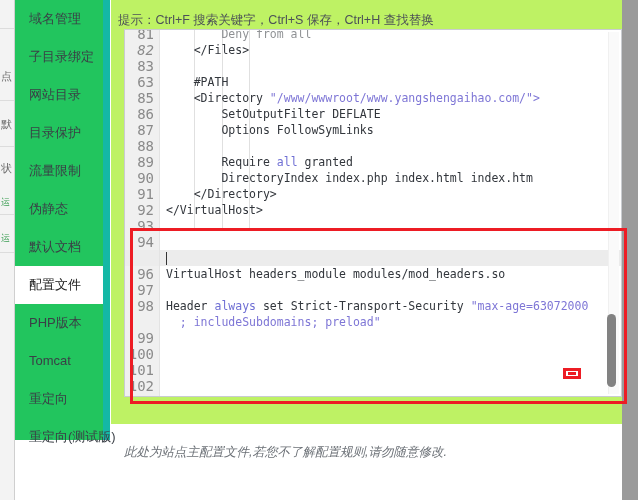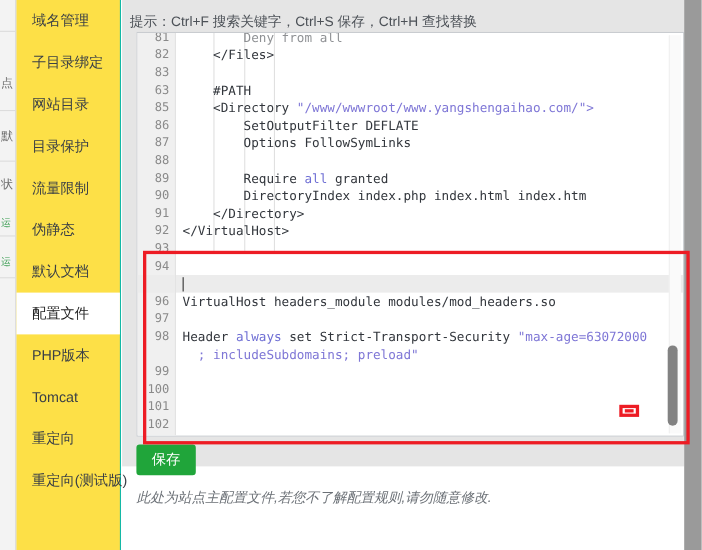--- a/index.html
+++ b/index.html
@@ -30,40 +30,40 @@
   .bg-sliver .bggreen { color: #3a9d52; font-size: 9px; }
 
   
   .page-gutter {
     position: absolute; right: 0; top: 0; width: 16px; height: 500px;
     background: #9a9a9a;
   }
 
   
   .sidebar {
-    position: absolute; left: 15px; top: 0; width: 95px; height: 500px;
-    background: #fde047;
-    border-right: 1px solid #14b8a6;
+    position: absolute; left: 15px; top: 0; width: 95px; height: 440px;
+    background: #22c55e;
+    border-right: 7px solid #14b8a6;
   }
   .side-item {
     height: 38px; line-height: 38px;
     font-size: 13px; color: #3a3f46;
     padding-left: 14px;
     white-space: nowrap;
     cursor: pointer;
   }
   .side-item.active {
     background: #ffffff;
     color: #222;
   }
 
   
   .main {
     position: absolute; left: 111px; top: 0; right: 16px; height: 424px;
-    background: #e5e5e5;
+    background: #bef264;
   }
 
   .hint {
     position: absolute; left: 7px; top: 12px;
     font-size: 12.5px; color: #4c5157;
     white-space: nowrap;
   }
 
   
   .editor-frame {
@@ -85,21 +85,21 @@
     border-right: 1px solid #e3e3e3;
   }
   .code-area {
     position: absolute; left: 35px; top: 0; right: 0; bottom: 0;
     overflow: hidden;
   }
 
   .ln {
     position: absolute; right: 5px;
     font-family: "DejaVu Sans Mono", "Liberation Mono", monospace;
-    font-size: 11px; line-height: 16px; height: 16px;
+    font-size: 14px; line-height: 16px; height: 16px;
     color: #8a8a8a; text-align: right;
   }
   .cl {
     position: absolute; left: 0;
     font-family: "DejaVu Sans Mono", "Liberation Mono", monospace;
     font-size: 11.5px; line-height: 16px; height: 16px;
     color: #32363c; white-space: pre;
   }
   .cl .str { color: #7e76d6; }
   .cl .kw  { color: #6f6fd4; }
@@ -199,21 +199,21 @@
   </div>
 
   <div class="main">
 
     <div class="hint">提示：Ctrl+F 搜索关键字，Ctrl+S 保存，Ctrl+H 查找替换</div>
 
     <div class="editor-frame">
       <div class="editor-inner">
         <div class="gutter" id="gutter">
             <div class="ln" style="top: -4px;">81</div>
-            <div class="ln" style="top: 12px;">82</div>
+            <div class="ln" style="top: 12px; font-style: italic;">82</div>
             <div class="ln" style="top: 28px;">83</div>
             <div class="ln" style="top: 44px;">63</div>
             <div class="ln" style="top: 60px;">85</div>
             <div class="ln" style="top: 76px;">86</div>
             <div class="ln" style="top: 92px;">87</div>
             <div class="ln" style="top: 108px;">88</div>
             <div class="ln" style="top: 124px;">89</div>
             <div class="ln" style="top: 140px;">90</div>
             <div class="ln" style="top: 156px;">91</div>
             <div class="ln" style="top: 172px;">92</div>
@@ -257,21 +257,20 @@
             <div class="cl" style="top: 316px; left: 6px;"></div>
             <div class="cl" style="top: 332px; left: 6px;"></div>
             <div class="cl" style="top: 348px; left: 6px;"></div>
           </div>
         <div class="ed-scroll-track">
           <div class="ed-scroll-thumb" id="edThumb" style="top: 78%; height: 20%;"></div>
         </div>
       </div>
     </div>
 
-    <button class="save-btn">保存</button>
 
     <div class="footnote">此处为站点主配置文件,若您不了解配置规则,请勿随意修改.</div>
   </div>
 
   <div class="page-gutter"></div>
 
   <div class="red-box" id="redBox" style="left: 130px; top: 228px; width: 497px; height: 176px;"></div>
   <div class="red-marker" id="redMarker" style="left: 563px; top: 368px; width: 18px; height: 11px;">
       <span class="bar"></span>
     </div>

